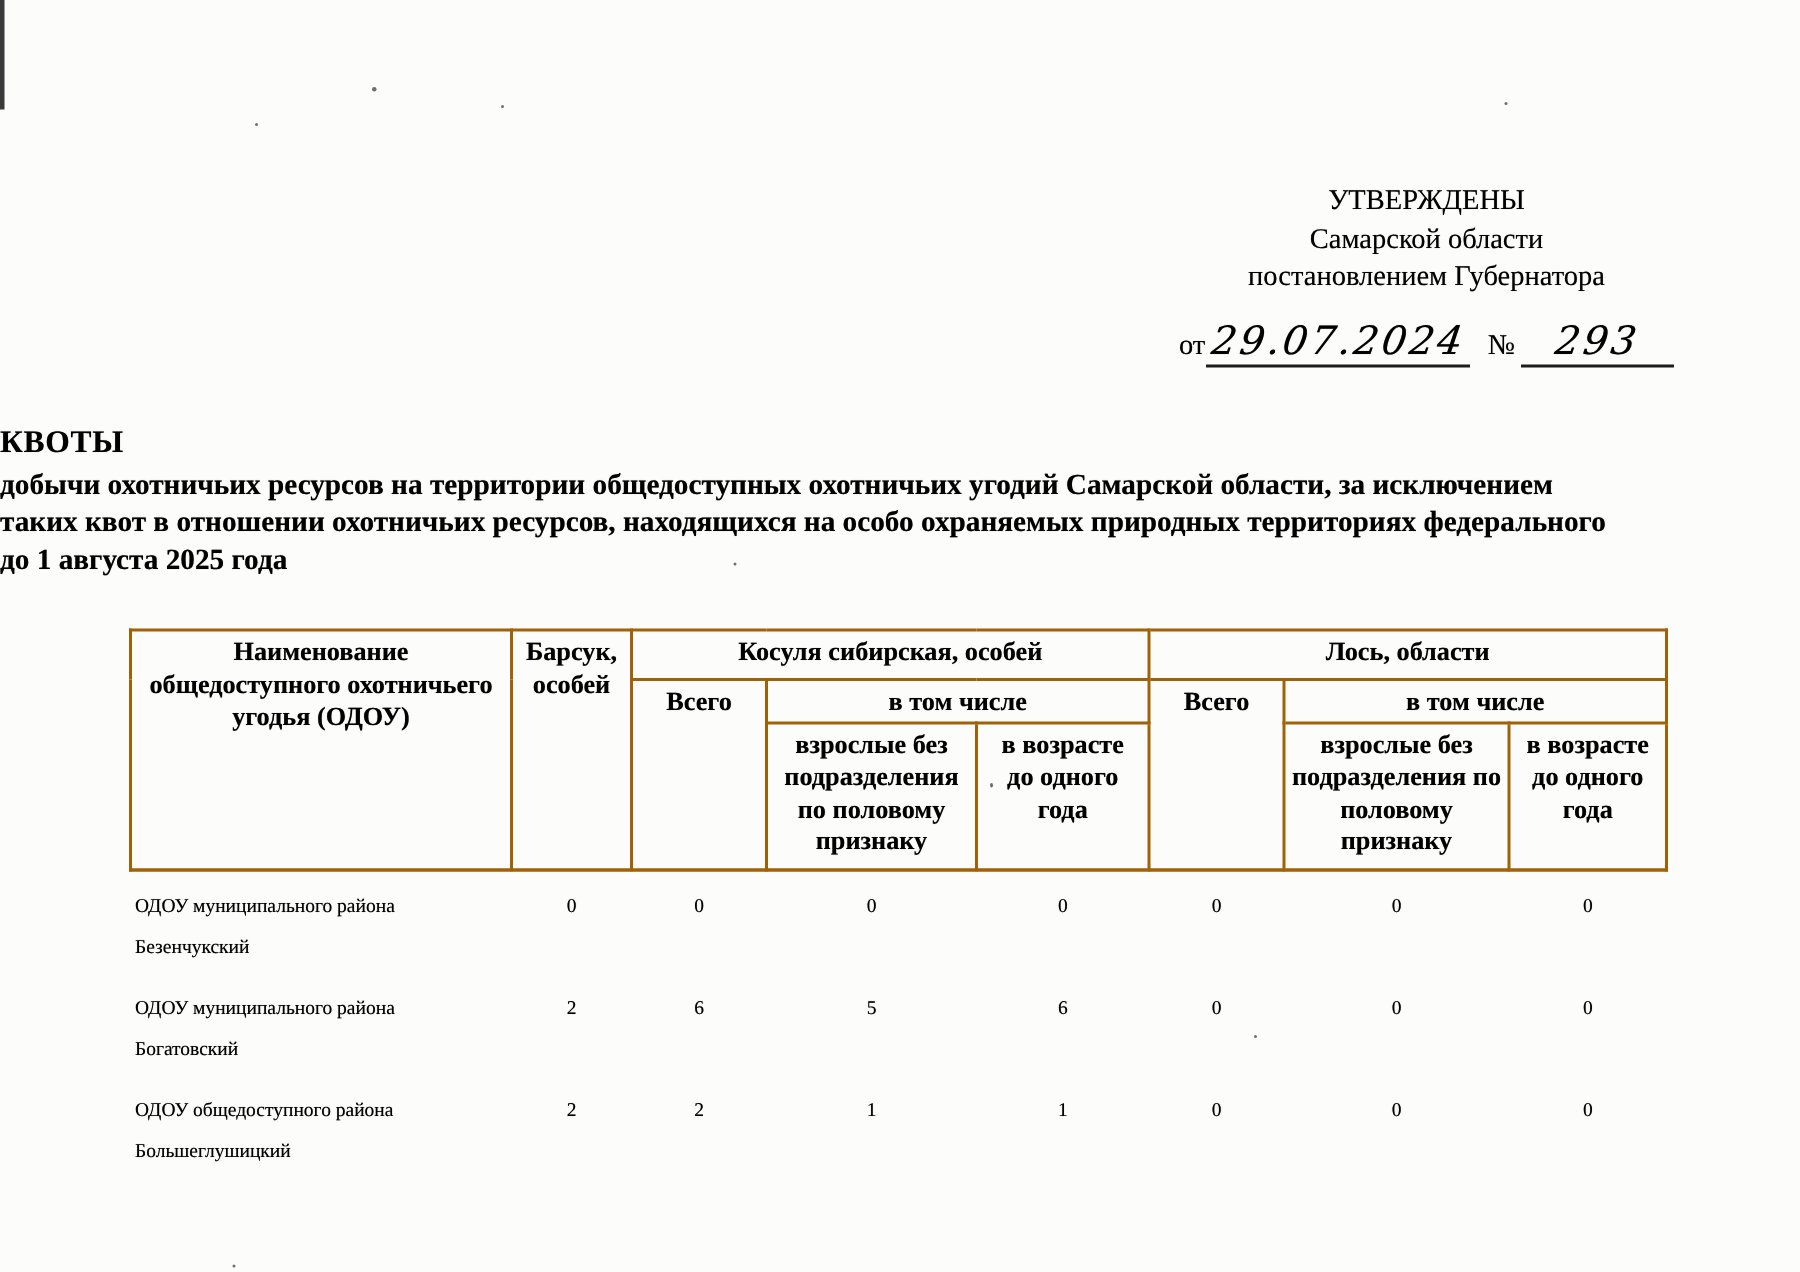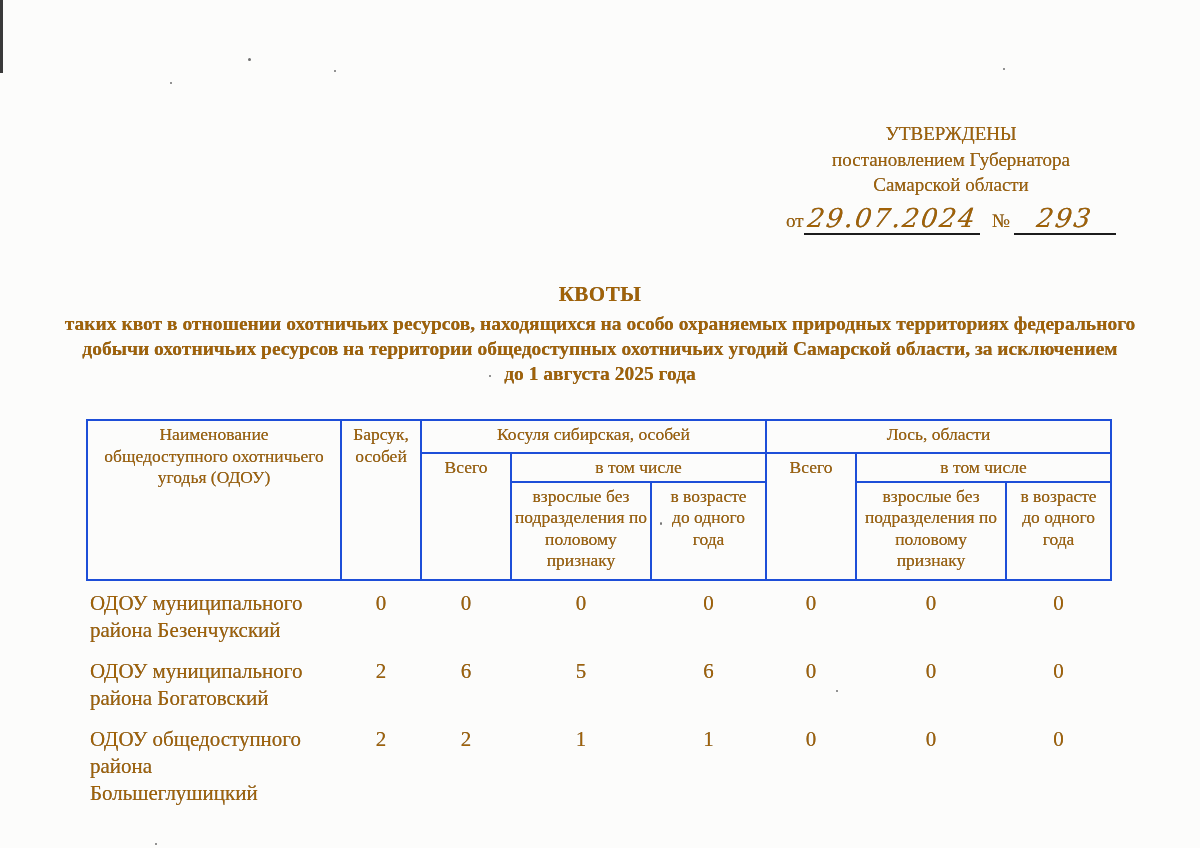--- a/index.html
+++ b/index.html
@@ -1,79 +1,79 @@
 <!DOCTYPE html>
 <html><head>
 <meta charset="utf-8">
 <style>
   html,body{margin:0;padding:0;background:#e8e8e8;}
   .page{
     position:relative;
     width:1200px;height:848px;
     background:#fcfcfb;
     font-family:"Liberation Serif", serif;
-    color:#a16207;
+    color:#000000;
     overflow:hidden;
     text-shadow:0 0 0.5px rgba(25,25,25,0.6);
   }
   
   .edge-artifact{
     position:absolute;left:0;top:0;width:3px;height:73px;
     background:#3a3a3a;
   }
   .speck{position:absolute;background:#6f6f6f;border-radius:50%;}
 
   
   .approval{
     position:absolute;top:121px;left:786px;width:330px;
     text-align:center;font-size:19px;line-height:25.5px;
   }
   .approval-sign{
-    margin-top:8px;text-align:left;white-space:nowrap;
+    margin-top:18px;text-align:left;white-space:nowrap;
     display:flex;align-items:baseline;
   }
   .hand-u{
     display:inline-block;border-bottom:2px solid #1c1c1c;
     text-align:center;
   }
   .hand{
     display:inline-block;
     font-family:"DejaVu Serif", serif;
     font-style:italic;font-size:26px;line-height:24px;
     letter-spacing:2px;transform:skewX(-8deg);
     white-space:nowrap;
   }
   .u-date{min-width:168px;padding:0 4px;}
   .u-num{min-width:90px;padding:0 6px;}
   .no-sign{margin:0 4px 0 12px;}
 
   
   .heading{
     position:absolute;top:282px;left:0;width:1200px;
-    text-align:center;font-weight:bold;
+    font-weight:bold;
   }
   .doc-title{font-size:21px;letter-spacing:0.5px;margin-bottom:5px;}
   .doc-sub{font-size:19.5px;line-height:24.8px;}
 
   
   .tbl-wrap{position:absolute;top:419px;left:86px;}
   table{border-collapse:collapse;table-layout:fixed;width:1024px;}
   thead th{
-    border:2px solid #1d4ed8;
-    font-weight:normal;font-size:17.5px;line-height:21.5px;
+    border:2px solid #a16207;
+    font-weight:bold;font-size:17.5px;line-height:21.5px;
     text-align:center;vertical-align:top;padding:3px 2px 2px;
   }
   .h-r1{height:33px;}
   .h-r2{height:26px;}
   .h-r3{height:98px;}
   .w235{max-width:235px;margin:0 auto;}
   .narrow{max-width:88px;margin:0 auto;}
   tbody td{
     border:none;vertical-align:top;text-align:center;
-    font-size:21px;line-height:27px;height:60px;padding-top:7px;
+    font-size:13px;line-height:27px;height:60px;padding-top:7px;
   }
   tbody tr:first-child td{padding-top:9px;}
   td.row-name{text-align:left;padding-left:3px;}
   td.row-name .nm{max-width:218px;}
 </style>
 </head>
 <body>
 
 <div class="page">
 
@@ -82,34 +82,34 @@
   <div class="speck" style="left:170px;top:82px;width:2px;height:2px;"></div>
   <div class="speck" style="left:334px;top:70px;width:2px;height:2px;"></div>
   <div class="speck" style="left:1003px;top:68px;width:2px;height:2px;"></div>
   <div class="speck" style="left:660px;top:522px;width:2px;height:3px;"></div>
   <div class="speck" style="left:155px;top:843px;width:2px;height:2px;"></div>
   <div class="speck" style="left:836px;top:690px;width:2px;height:2px;"></div>
   <div class="speck" style="left:489px;top:375px;width:2px;height:2px;"></div>
 
   <div class="approval">
     <div>УТВЕРЖДЕНЫ</div>
+    <div>Самарской области</div>
     <div>постановлением Губернатора</div>
-    <div>Самарской области</div>
     <div class="approval-sign">
       <span>от</span>
       <span class="hand-u u-date"><span class="hand">29.07.2024</span></span>
       <span class="no-sign">№</span>
       <span class="hand-u u-num"><span class="hand">293</span></span>
     </div>
   </div>
 
   <div class="heading">
     <div class="doc-title">КВОТЫ</div>
+    <div class="doc-sub">добычи охотничьих ресурсов на территории общедоступных охотничьих угодий Самарской области, за исключением</div>
     <div class="doc-sub">таких квот в отношении охотничьих ресурсов, находящихся на особо охраняемых природных территориях федерального</div>
-    <div class="doc-sub">добычи охотничьих ресурсов на территории общедоступных охотничьих угодий Самарской области, за исключением</div>
     <div class="doc-sub">до 1 августа 2025 года</div>
   </div>
 
   <div class="tbl-wrap">
     <table>
       <colgroup>
         <col style="width:254px">
           <col style="width:80px">
         <col style="width:90px">
           <col style="width:140px">

